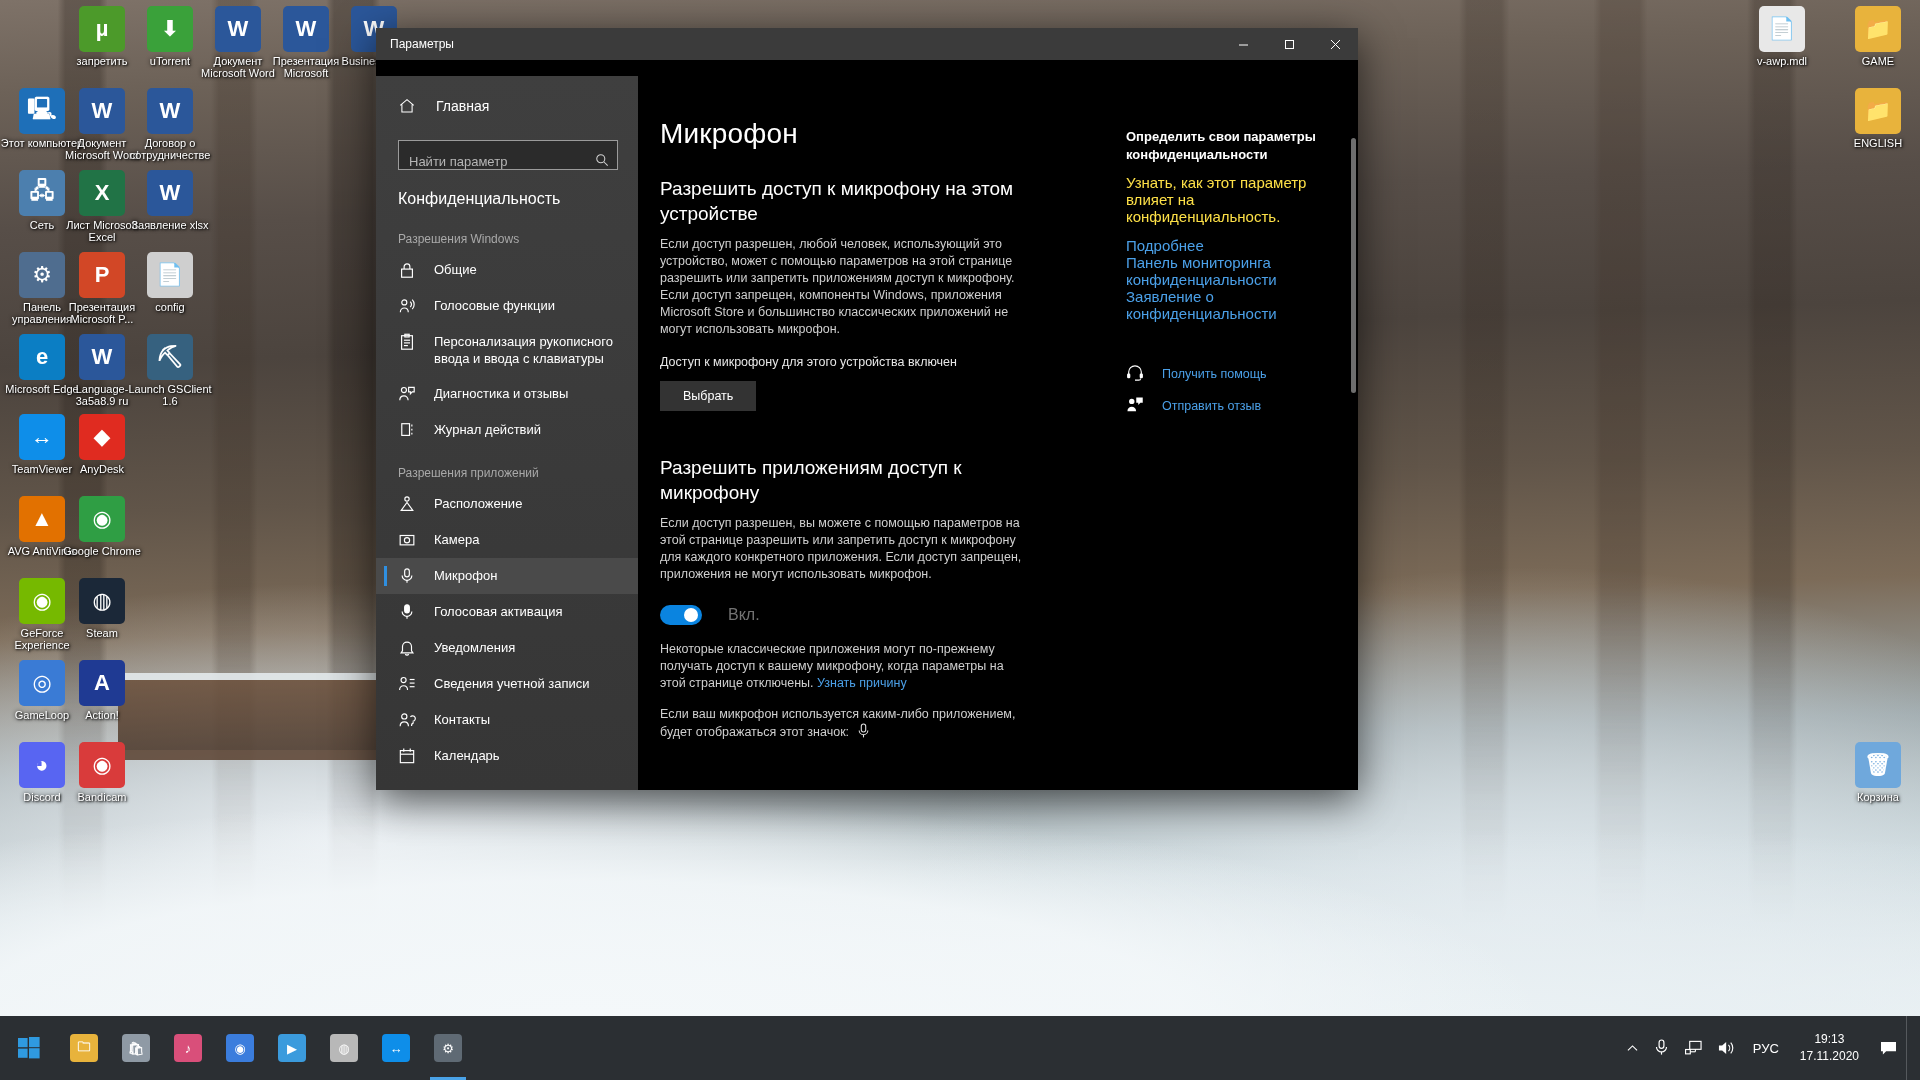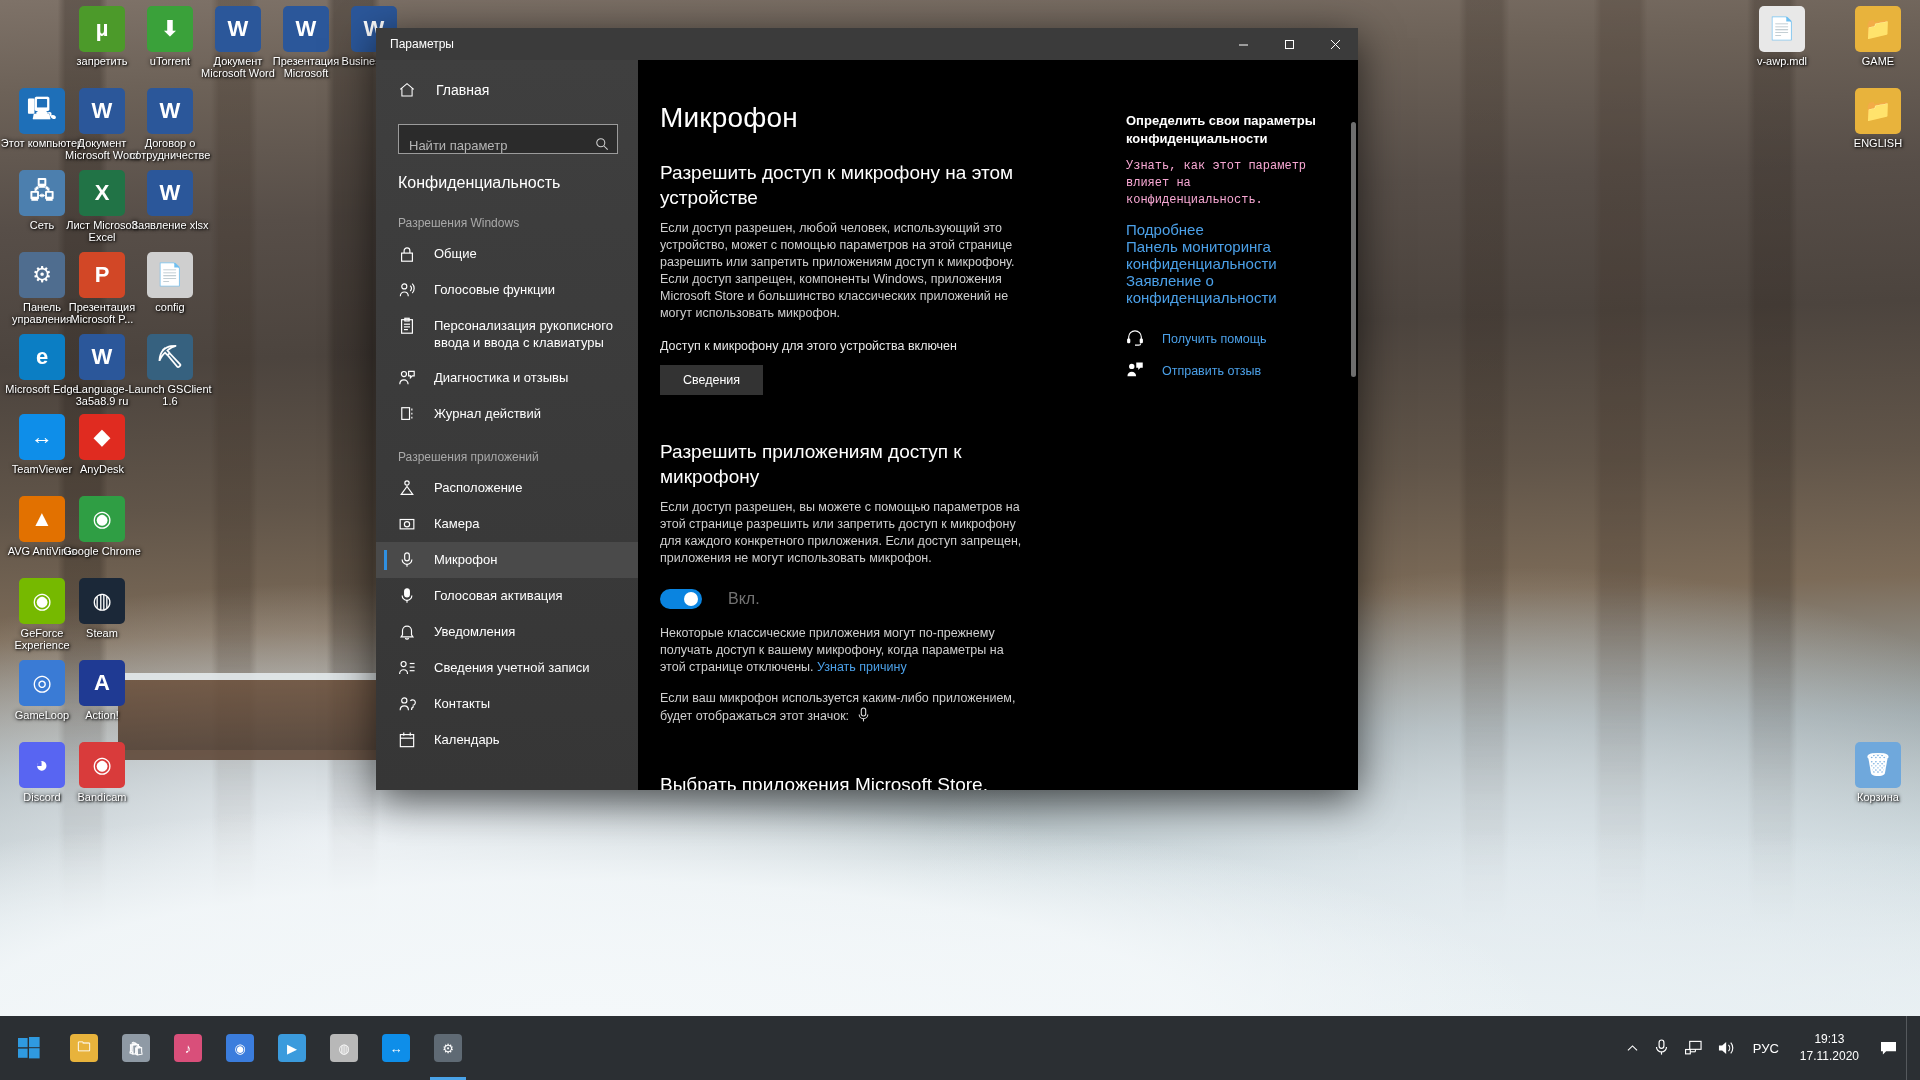--- a/index.html
+++ b/index.html
@@ -44,21 +44,21 @@
       display:flex; align-items:center; justify-content:center;
       font-size:22px; font-weight:bold; color:#fff; }
   .dicon .lbl { font-size:11px; line-height:12px; color:#fff;
       text-shadow:0 0 4px rgba(0,0,0,.95), 1px 1px 2px rgba(0,0,0,.9);
       word-wrap:break-word; }
 
   
   #settings-window {
     position:absolute; left:376px; top:28px; width:982px; height:762px;
     background:#000; box-shadow:0 10px 40px rgba(0,0,0,.65);
-    display:flex; flex-direction:column; overflow:hidden;
+    display:flex; flex-direction:column; overflow:hidden;gap:16px;
   }
   #titlebar { height:32px; flex:0 0 32px; display:flex; align-items:stretch;
     background:#3b3b3b; }
   #title-text { flex:1; display:flex; align-items:center; padding-left:14px;
     font-size:12px; color:#fff; }
   .winbtn { width:46px; display:flex; align-items:center; justify-content:center;
     color:#fff; font-size:12px; }
 
   #winbody { flex:1; display:flex; min-height:0; }
 
@@ -104,24 +104,24 @@
      position:relative; cursor:pointer; flex:0 0 42px; }
   .toggle .knob { position:absolute; top:3px; right:4px; width:14px; height:14px;
      border-radius:50%; background:#fff; }
   .toggle-lbl { font-size:16px; color:#737373;margin-left:12px; }
 
   .inline-mic { display:inline-block; vertical-align:-3px; margin-left:4px; color:#ddd; }
 
   
   #right-rail { width:250px; flex:0 0 250px; padding:52px 24px 0 18px; }
   #right-rail h3 { font-size:13px; font-weight:bold; color:#fff; line-height:18px; margin-bottom:10px; }
-  #right-rail p { font-size:12px; line-height:17px; color:#f9a8d4; margin-bottom:12px;font-family:Liberation Mono, monospace; }
+  #right-rail p { font-size:15px; line-height:17px; color:#fde047; margin-bottom:12px; }
   #right-rail a.rlink { display:block; font-size:15px; line-height:17px;
       color:#4ba0e8; text-decoration:none; }
-  .help-group { margin-top:23px; }
+  .help-group { margin-top:42px; }
   .help-row { display:flex; align-items:center; gap:16px; margin-bottom:12px; }
   .help-row .hico { width:20px; height:20px; flex:0 0 20px; color:#fff; }
   .help-row a { font-size:12.5px; color:#4ba0e8; text-decoration:none; }
 
   
   #vscroll { position:absolute; top:0; right:0; width:10px; height:100%; background:#000; }
   #vscroll .thumb { position:absolute; left:3px; top:62px; width:5px; height:255px;
      background:#6e6e6e; border-radius:3px; }
 
   
@@ -439,21 +439,21 @@
     <div id="content-wrap">
 
       <div id="content">
         <div id="content-inner">
 
           <h1 id="page-title">Микрофон</h1>
 
           <h2 class="sec">Разрешить доступ к микрофону на этом устройстве</h2>
           <p class="body">Если доступ разрешен, любой человек, использующий это устройство, может с помощью параметров на этой странице разрешить или запретить приложениям доступ к микрофону. Если доступ запрещен, компоненты Windows, приложения Microsoft Store и большинство классических приложений не могут использовать микрофон.</p>
           <p class="statusline">Доступ к микрофону для этого устройства включен</p>
-          <button class="std">Сведения</button>
+          <button class="std">Выбрать</button>
 
           <h2 class="sec spaced">Разрешить приложениям доступ к микрофону</h2>
           <p class="body">Если доступ разрешен, вы можете с помощью параметров на этой странице разрешить или запретить доступ к микрофону для каждого конкретного приложения. Если доступ запрещен, приложения не могут использовать микрофон.</p>
 
           <div class="toggle-row">
             <div class="toggle">
               <div class="knob"></div>
             </div>
             <span class="toggle-lbl">Вкл.</span>
           </div>

